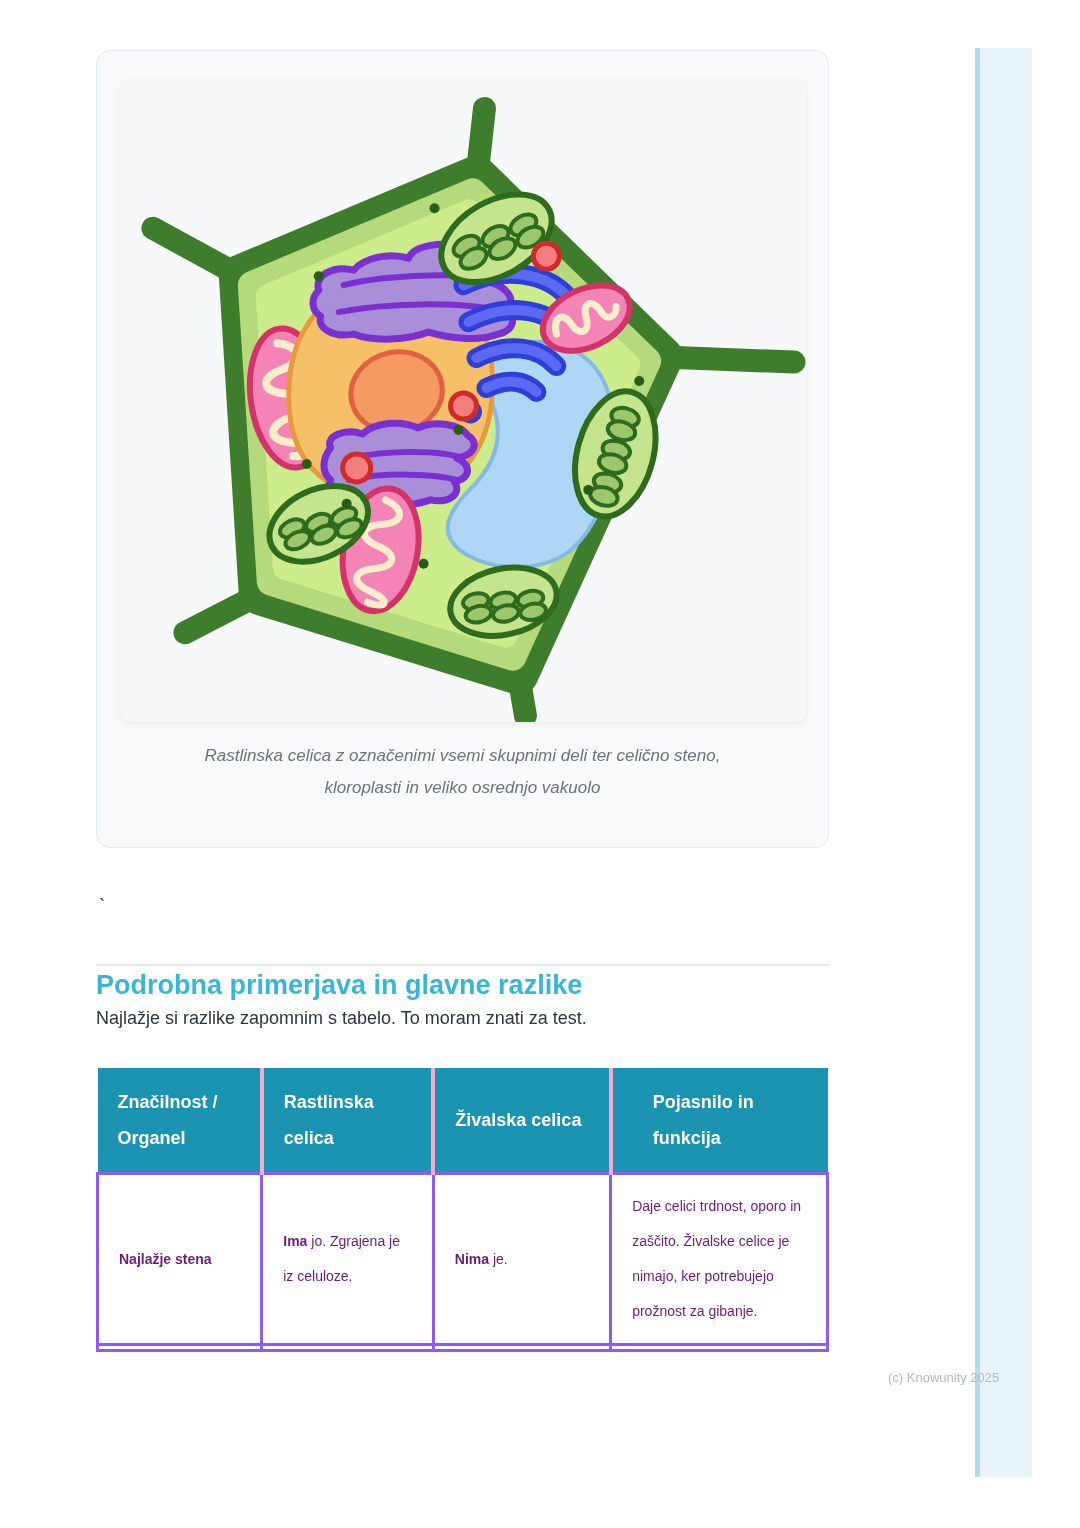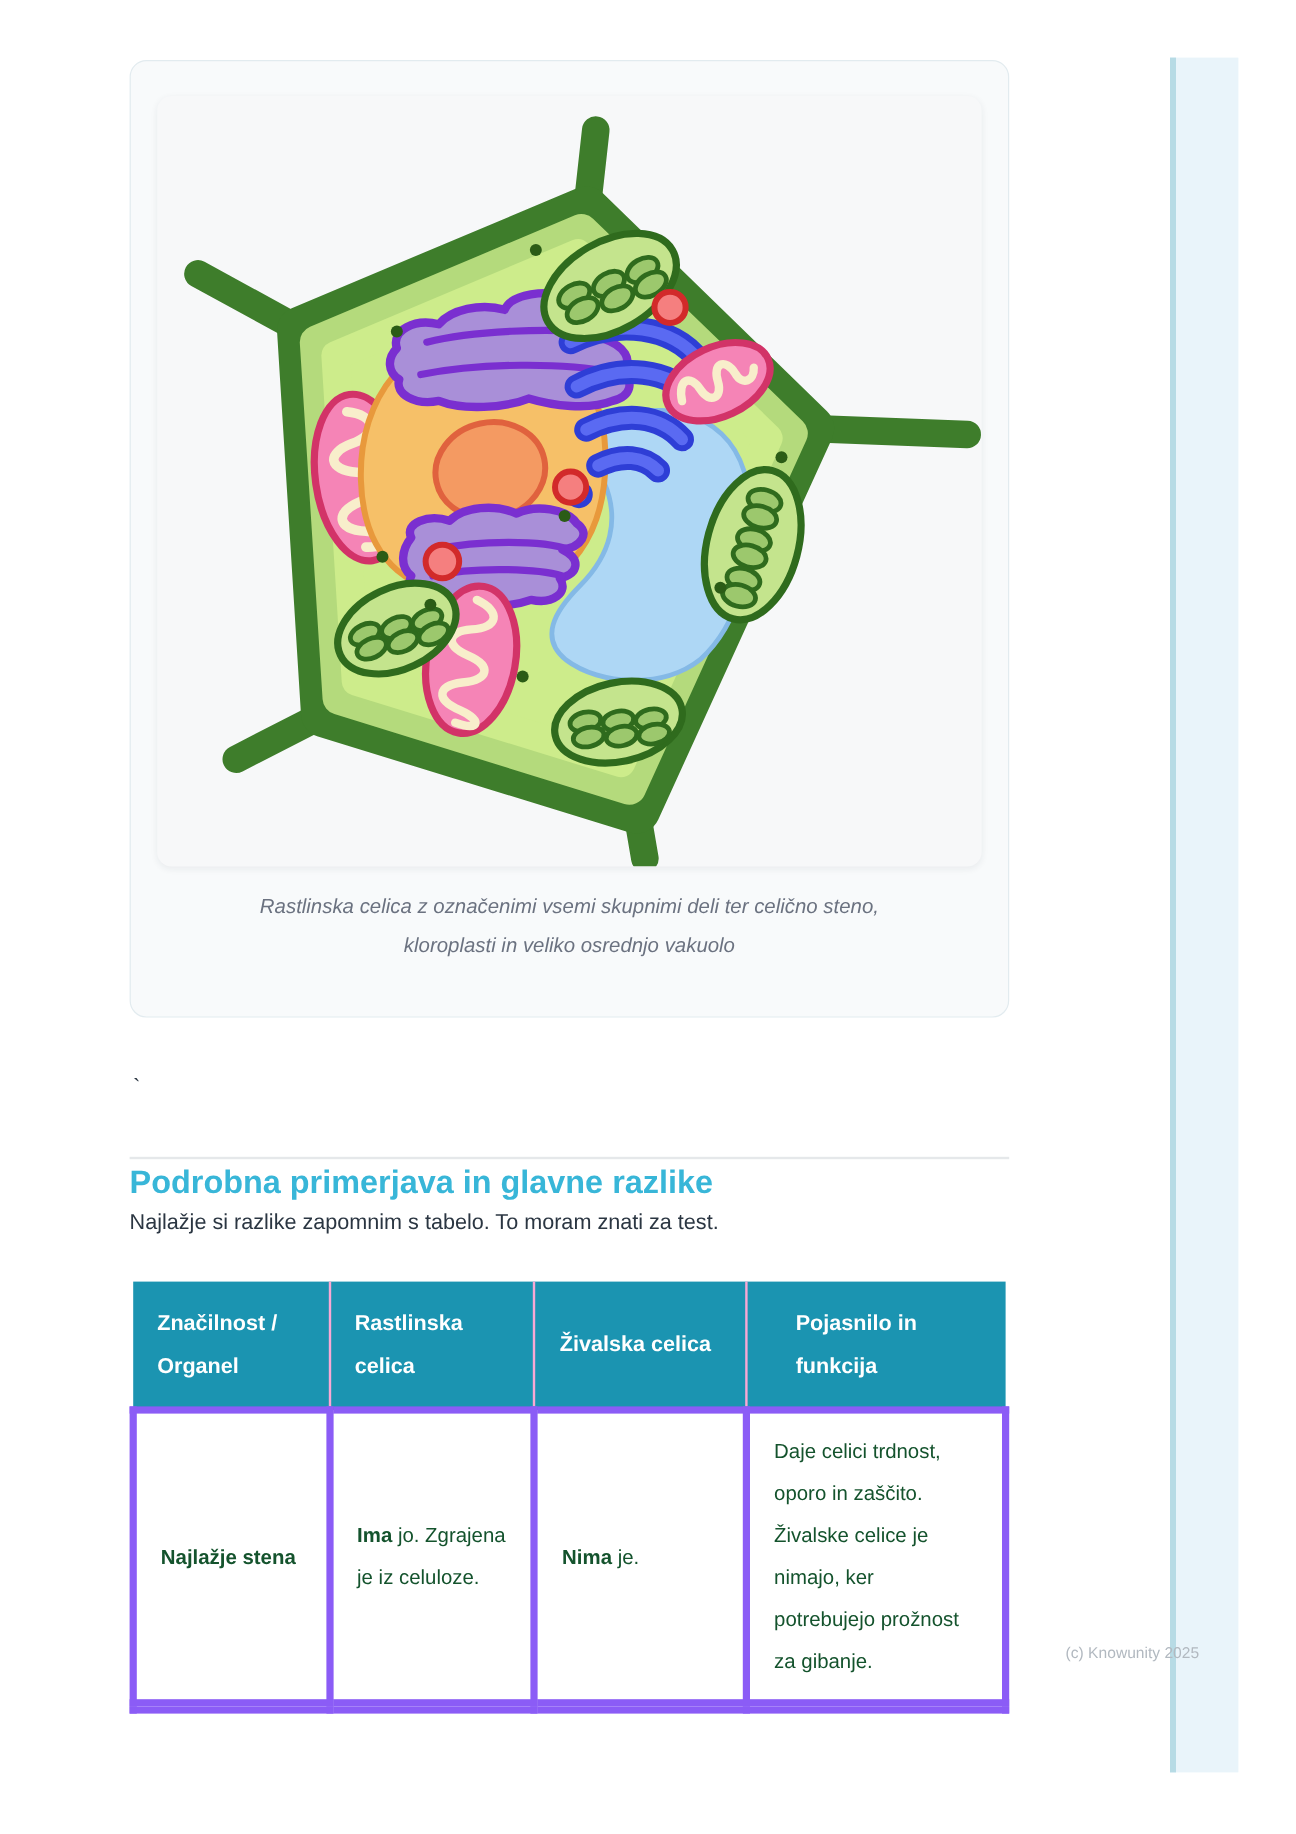--- a/index.html
+++ b/index.html
@@ -1,21 +1,21 @@
 <!DOCTYPE html>
 <html><head>
 <meta charset="utf-8">
 <style>
   * { margin:0; padding:0; box-sizing:border-box; }
   html,body { background:#ffffff; }
   body {
     width:1080px; height:1528px; position:relative; overflow:hidden;
     font-family:"Liberation Sans", sans-serif; color:#2b3642;
   }
-  .content { position:absolute; left:108px; top:0; width:733px; }
+  .content { position:absolute; left:96px; top:0; width:733px; }
 
   
   .figure-card {
     margin-top:50px; height:798px; background:#f8fafb;
     border:1px solid #e2ebef; border-radius:14px; padding:29px 22px 0 22px;
   }
   .image-panel {
     width:687px; height:642px; background:#f7f8f9; border-radius:12px;
     box-shadow:0 2px 6px rgba(25,40,55,.07); overflow:hidden;
   }
@@ -32,26 +32,26 @@
   .section-heading {
     font-size:27px; line-height:38px; font-weight:bold; color:#38b6d8;
   }
   .section-intro { font-size:18px; line-height:28px; color:#2b3642; }
 
   
   .compare-table { margin-top:36px; border-collapse:collapse; table-layout:fixed; width:733px; }
   .compare-table thead th {
     background:#1b94b1; color:#ffffff; font-size:18px; font-weight:bold;
     text-align:left; vertical-align:middle; padding:16px 20px; line-height:36px;
-    border-right:2px solid #f9a8d4;
+    border-right:4px solid #f9a8d4;
   }
   .compare-table thead th:last-child { border-right:none;padding-left:40px; }
   .compare-table tbody td {
-    background:#ffffff; border:6px solid #8b5cf6; color:#14532d;
-    font-size:17px; line-height:35px; padding:14px 20px; vertical-align:middle;
+    background:#ffffff; border:3px solid #8b5cf6; color:#701a75;
+    font-size:14px; line-height:35px; padding:14px 20px; vertical-align:middle;
   }
   .compare-table td.feature-cell { font-weight:bold; }
   .compare-table tr.partial-row td { height:6px; padding:0; line-height:0; }
 
   
   .right-strip {
     position:absolute; left:975px; top:48px; width:57px; height:1429px;
     background:#e9f4fa; border-left:5px solid #b7dbe5;
   }
   .watermark {

